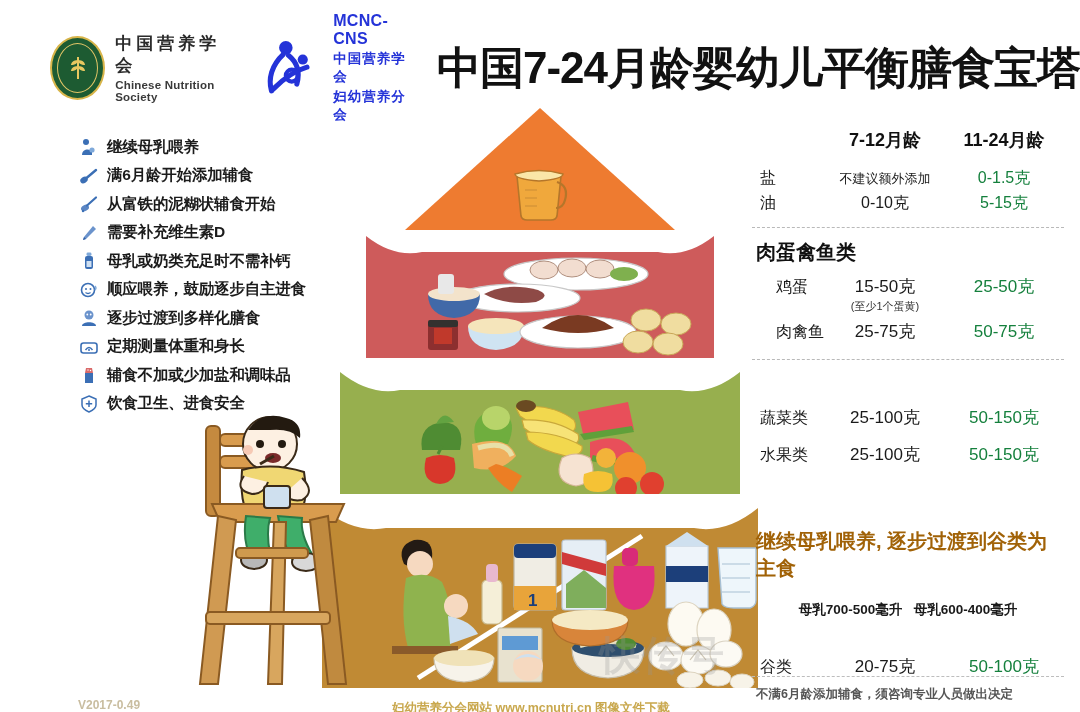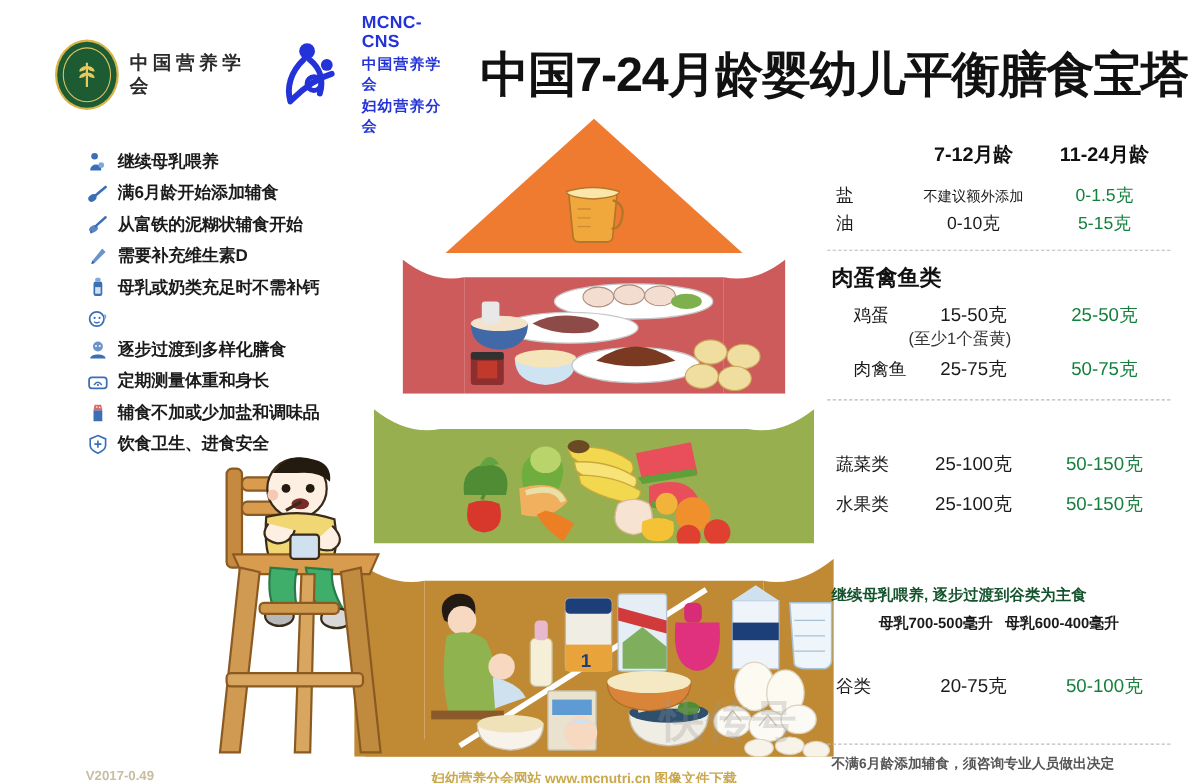--- a/index.html
+++ b/index.html
@@ -128,34 +128,34 @@
   .trow { display: flex; align-items: baseline; margin-bottom: 4px; }
   .c-label {
     width: 74px; font-size: 16px; font-weight: 500; color: #1a1a1a;
     text-align: left; padding-left: 8px; box-sizing: border-box;
   }
   .c-label.indent { padding-left: 24px; }
   .c-a { width: 118px; text-align: center; font-size: 16px; color: #1a1a1a; }
   .c-b { width: 120px; text-align: center; font-size: 16px; color: #15803d; }
   .c-a.small { font-size: 13px; }
   .c-sub {
-    width: 118px; font-size: 15px; color: #333;
+    width: 118px; text-align: center; font-size: 11px; color: #333;
     margin-top: -3px;
   }
   .big { font-size: 17px; }
 
   .sep {
     border-top: 1px dashed #b9b9b9; margin: 13px 0 11px 0; width: 100%;
   }
   .group-head {
     font-size: 20px; font-weight: 700; color: #111; padding-left: 4px;
     margin-bottom: 9px;
   }
   .note-line {
-    font-size: 14px; font-weight: 700; color: #14532d; margin-bottom: 8px;
+    font-size: 20px; font-weight: 700; color: #a16207; margin-bottom: 19px;
     padding-left: 4px;
   }
   .note-sub {
     font-size: 13.5px; font-weight: 700; color: #1a1a1a; text-align: center;
     margin-bottom: 6px;
   }
   .footnote {
     position: absolute; left: 756px; top: 686px; width: 320px;
     font-size: 12.5px; font-weight: 600; color: #555;
     white-space: nowrap;
@@ -194,20 +194,21 @@
       <svg class="seal-wheat" viewBox="0 0 26 30">
         <path d="M13 4 L13 26" stroke="#e8c860" stroke-width="2" fill="none"></path>
         <path d="M13 7 C8 7 6 10 6 12 C10 12 13 10 13 7 Z" fill="#e8c860"></path>
         <path d="M13 7 C18 7 20 10 20 12 C16 12 13 10 13 7 Z" fill="#e8c860"></path>
         <path d="M13 13 C8 13 6 16 6 18 C10 18 13 16 13 13 Z" fill="#e8c860"></path>
         <path d="M13 13 C18 13 20 16 20 18 C16 18 13 16 13 13 Z" fill="#e8c860"></path>
       </svg>
     </div>
     <div class="cns-names">
       <div class="cns-cn">中国营养学会</div>
+      <div class="cns-en">Chinese Nutrition Society</div>
     </div>
   </div>
 
   <div class="logo-mcnc">
     <svg class="mcnc-mark" viewBox="0 0 62 66">
       <circle cx="27" cy="9" r="8" fill="#2433d8"></circle>
       <circle cx="47" cy="23" r="6" fill="#2433d8"></circle>
       <path d="M24 17 C10 30 6 46 10 60" stroke="#2433d8" stroke-width="6" fill="none" stroke-linecap="round"></path>
       <path d="M30 18 C40 26 44 38 40 52" stroke="#2433d8" stroke-width="6" fill="none" stroke-linecap="round"></path>
       <path d="M12 58 C24 46 38 36 52 32" stroke="#2433d8" stroke-width="6" fill="none" stroke-linecap="round"></path>
@@ -281,20 +282,21 @@
   <div class="rec-item">
     <span class="rec-ico">
       <svg width="20" height="20" viewBox="0 0 20 20">
         <circle cx="9" cy="10" r="6.5" fill="none" stroke="#3b6fb5" stroke-width="1.6"></circle>
         <circle cx="7" cy="9" r="1" fill="#3b6fb5"></circle>
         <circle cx="11.5" cy="9" r="1" fill="#3b6fb5"></circle>
         <path d="M6.5 12.5 Q9 14.5 11.5 12.5" stroke="#3b6fb5" stroke-width="1.3" fill="none"></path>
         <path d="M16 6 Q18 8 16 10" stroke="#7fa9da" stroke-width="1.3" fill="none"></path>
       </svg>
     </span>
+    <span class="rec-text">顺应喂养，鼓励逐步自主进食</span>
   </div>
 
   <div class="rec-item">
     <span class="rec-ico">
       <svg width="20" height="20" viewBox="0 0 20 20">
         <circle cx="10" cy="7" r="4.5" fill="#6b93cc"></circle>
         <path d="M3 18 C3 13 17 13 17 18 Z" fill="#3b6fb5"></path>
         <circle cx="8.3" cy="6.5" r=".9" fill="#fff"></circle>
         <circle cx="11.7" cy="6.5" r=".9" fill="#fff"></circle>
       </svg>

